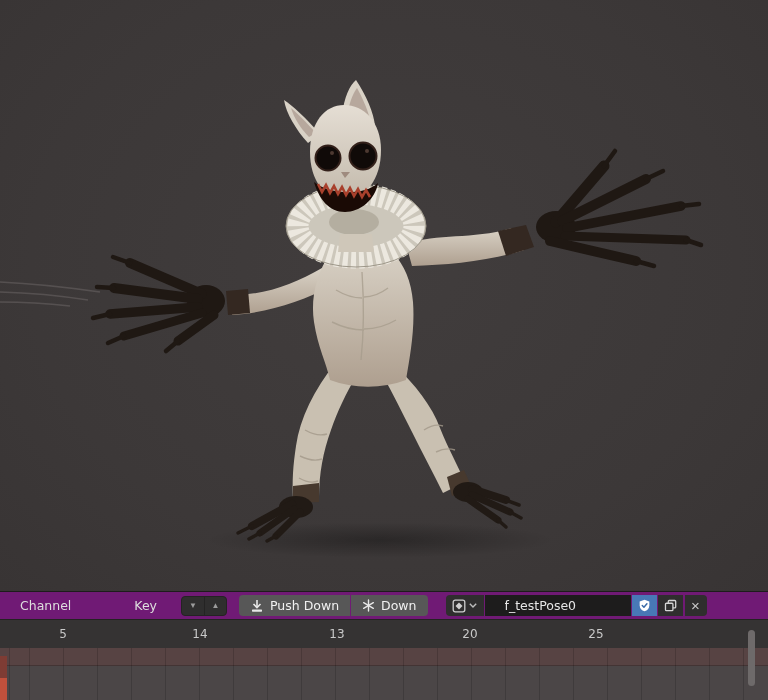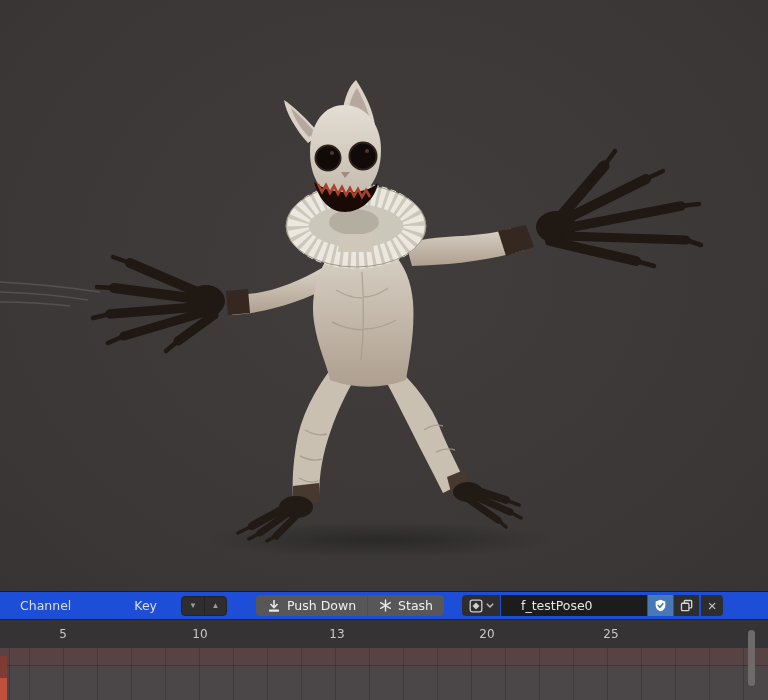--- a/index.html
+++ b/index.html
@@ -6,31 +6,31 @@
   .app{position:relative;width:768px;height:700px;overflow:hidden;
        font-family:"DejaVu Sans","Liberation Sans",sans-serif;background:#3c3839;}
 
   
   .viewport{position:absolute;left:0;top:0;width:768px;height:591px;
             background:radial-gradient(ellipse at 50% 45%, #413d3d 0%, #3c3838 65%, #383434 100%);}
   .creature{position:absolute;left:0;top:0;}
 
   
   .ds-header{position:absolute;left:0;top:591px;width:768px;height:29px;box-sizing:border-box;
-             background:#1d4ed8;border-top:1px solid #1d1c1c;border-bottom:1px solid #242222;
+             background:#701a75;border-top:1px solid #1d1c1c;border-bottom:1px solid #242222;
              display:flex;align-items:center;padding:0 12px;}
   .menu{color:#dedede;font-size:12.5px;padding:3px 8px;border-radius:3px;cursor:default;white-space:nowrap;}
   .menu.m1{margin-right:10px;}
   .menu.m2{margin-right:16px;margin-left:37px;}
   .seg{display:flex;background:#2f2e2e;border:1px solid #242323;border-radius:4px;height:20px;
        box-sizing:border-box;margin-right:12px;overflow:hidden;}
   .seg button{width:22px;border:none;background:transparent;color:#9b9b9b;font-size:8px;
               display:flex;align-items:center;justify-content:center;padding:0;cursor:default;}
   .seg button + button{border-left:1px solid #242323;}
-  .btn-row{display:flex;margin-right:18px;margin-left:17px;}
+  .btn-row{display:flex;margin-right:18px;}
   .btn{display:inline-flex;align-items:center;gap:6px;height:21px;padding:0 11px;background:#575757;
        border:none;color:#f0f0f0;font-size:12.5px;font-family:inherit;cursor:default;white-space:nowrap;}
   .btn.first{border-radius:4px 0 0 4px;margin-right:1px;}
   .btn.last{border-radius:0 4px 4px 0;}
   .action-group{display:flex;align-items:center;}
   .icon-btn{height:21px;display:inline-flex;align-items:center;justify-content:center;
             border:none;padding:0;cursor:default;box-sizing:border-box;}
   .browse{width:38px;background:#2f2e2e;border-radius:4px 0 0 4px;gap:3px;margin-right:1px;}
   .name-input{width:146px;height:21px;background:#1d1c1c;border:none;color:#e6e6e6;font-size:12.5px;
               font-family:inherit;padding:0 20px;box-sizing:border-box;margin-right:1px;outline:none;}
@@ -211,21 +211,21 @@
         <span>Push Down</span>
       </button>
       <button class="btn last">
         <svg width="13" height="13" viewBox="0 0 14 14">
           <g stroke="#e8e8e8" stroke-width="1.5" stroke-linecap="round">
             <line x1="7" y1="1" x2="7" y2="13"></line>
             <line x1="1.8" y1="4" x2="12.2" y2="10"></line>
             <line x1="12.2" y1="4" x2="1.8" y2="10"></line>
           </g>
         </svg>
-        <span>Stash</span>
+        <span>Down</span>
       </button>
     </div>
 
     <div class="action-group">
       <button class="icon-btn browse">
         <svg width="14" height="14" viewBox="0 0 14 14">
           <rect x="1.2" y="1.2" width="11.6" height="11.6" rx="2" fill="none" stroke="#cfcfcf" stroke-width="1.3"></rect>
           <path d="M7 3.5 L10.5 7 L7 10.5 L3.5 7 Z" fill="#cfcfcf"></path>
         </svg>
         <svg width="8" height="5" viewBox="0 0 8 5">
@@ -246,24 +246,24 @@
         </svg>
       </button>
       <button class="icon-btn close">
         <span>×</span>
       </button>
     </div>
   </div>
 
   <div class="ruler">
     <span class="rlabel" style="left:63px">5</span>
-    <span class="rlabel" style="left:200px">10</span>
+    <span class="rlabel" style="left:200px">14</span>
     <span class="rlabel" style="left:337px">13</span>
-    <span class="rlabel" style="left:487px">20</span>
-    <span class="rlabel" style="left:611px">25</span>
+    <span class="rlabel" style="left:470px">20</span>
+    <span class="rlabel" style="left:596px">25</span>
   </div>
 
   <div class="channels">
     <div class="summary-row grid"></div>
     <div class="rows grid"></div>
     <div class="tag tag-top"></div>
     <div class="tag tag-bottom"></div>
   </div>
 
   <div class="scrollbar"></div>

